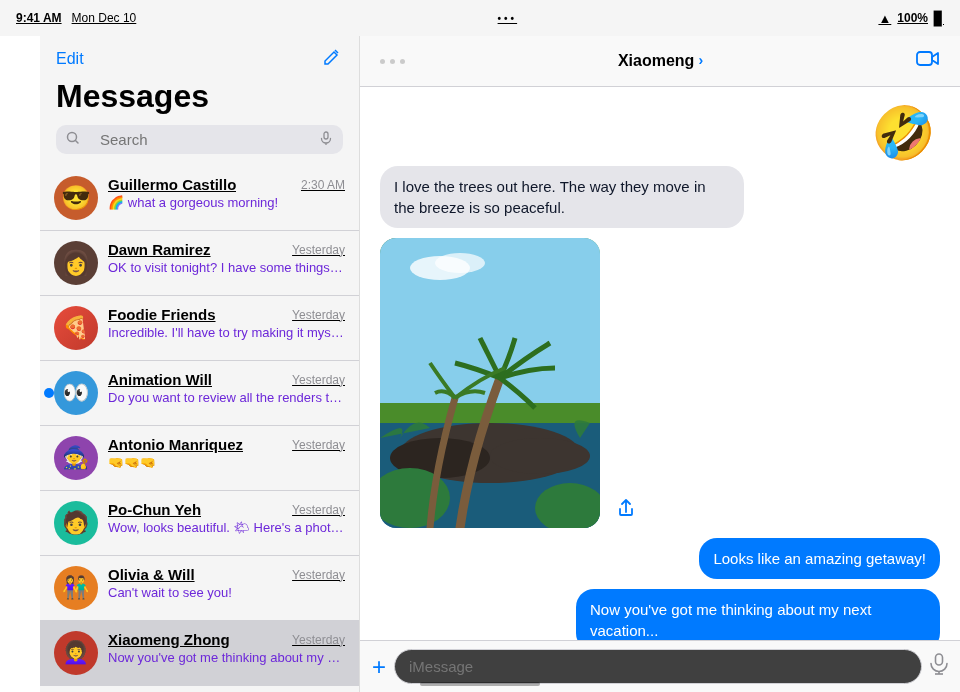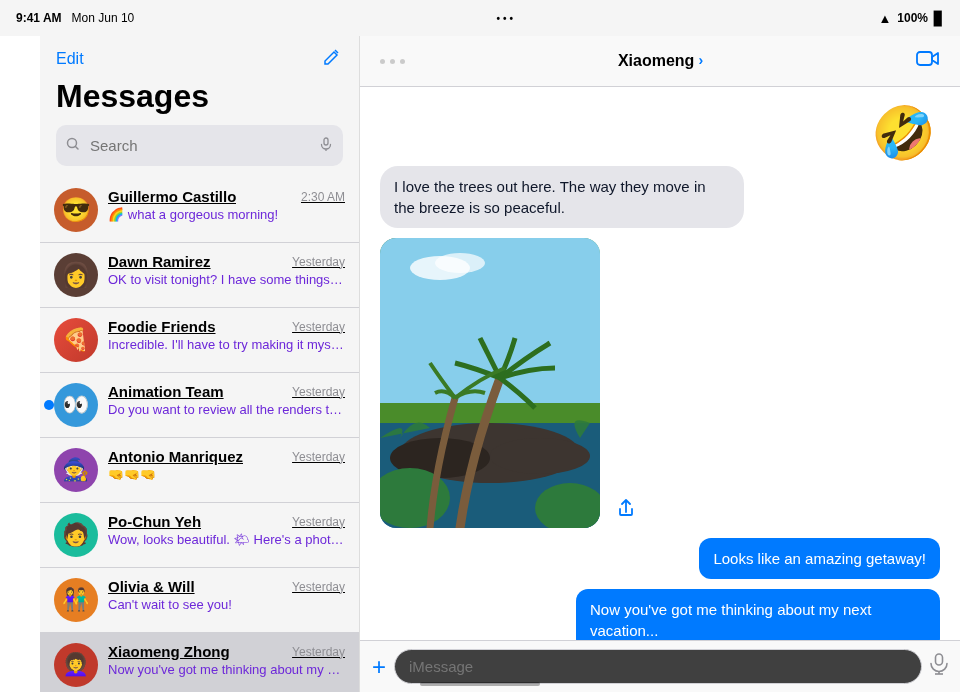--- a/index.html
+++ b/index.html
@@ -19,20 +19,21 @@
       height: 36px;
       background: #f5f5f5;
       display: flex;
       align-items: center;
       justify-content: space-between;
       padding: 0 16px;
       font-size: 12px;
       font-weight: 600;
       color: #000;
       z-index: 100;
+      text-decoration: underline;
     }
     .status-bar-left { display: flex; align-items: center; gap: 4px; }
     .status-bar-center { display: flex; align-items: center; gap: 6px; }
     .status-bar-right { display: flex; align-items: center; gap: 6px; }
     .wifi-icon, .battery-icon { font-size: 13px; }
 
     
     .app-container {
       position: absolute;
       top: 36px; left: 0; right: 0; bottom: 0;
@@ -87,22 +88,22 @@
       font-weight: 700;
       color: #000;
       margin-bottom: 10px;
     }
 
     .search-bar {
       display: flex;
       align-items: center;
       background: #e5e5ea;
       border-radius: 10px;
-      padding: 12px 10px;
-      gap: 10px;
+      padding: 6px 10px;
+      gap: 20px;
       margin-bottom: 4px;
     }
     .search-bar .search-icon-svg { color: #8e8e93; font-size: 14px; }
     .search-input {
       flex: 1;
       border: none;
       background: transparent;
       font-size: 15px;
       color: #8e8e93;
       outline: none;
@@ -239,21 +240,20 @@
     }
     .msg-received {
       align-self: flex-start;
       background: #e5e5ea;
       color: #0f172a;
     }
     .msg-sent {
       align-self: flex-end;
       background: #007aff;
       color: #fff;
-      border-radius: 12px;
     }
 
     .msg-image-container {
       align-self: flex-start;
       display: flex;
       align-items: flex-start;
       gap: 10px;
       position: relative;
     }
 
@@ -335,21 +335,21 @@
       border-radius: 2px;
       opacity: 0.3;
     }
   </style>
 </head>
 <body>
 
 <div class="status-bar">
   <div class="status-bar-left">
     <span>9:41 AM</span>
-    <span style="margin-left:6px;font-weight:400;">Mon Jun 10</span>
+    <span style="margin-left:6px;font-weight:400;">Mon Dec 10</span>
   </div>
   <div class="status-bar-center">
     <span style="font-size:10px; letter-spacing:3px;">•••</span>
   </div>
   <div class="status-bar-right">
     <span class="wifi-icon">▲</span>
     <span>100%</span>
     <span class="battery-icon">▊</span>
   </div>
 </div>
@@ -422,21 +422,21 @@
           </div>
           <div class="conv-preview">Incredible. I'll have to try making it myself.</div>
         </div>
       </div>
 
       <div class="conversation-item unread">
         <div class="unread-dot"></div>
         <div class="avatar" style="background: #3498db; font-size:22px;">👀</div>
         <div class="conv-content">
           <div class="conv-top-row">
-            <span class="conv-name">Animation Team</span>
+            <span class="conv-name">Animation Will</span>
             <span class="conv-time">Yesterday</span>
           </div>
           <div class="conv-preview">Do you want to review all the renders together next time we me...</div>
         </div>
       </div>
 
       <div class="conversation-item">
 
         <div class="avatar" style="background: #8e44ad; font-size:22px;">🧙</div>
         <div class="conv-content">

